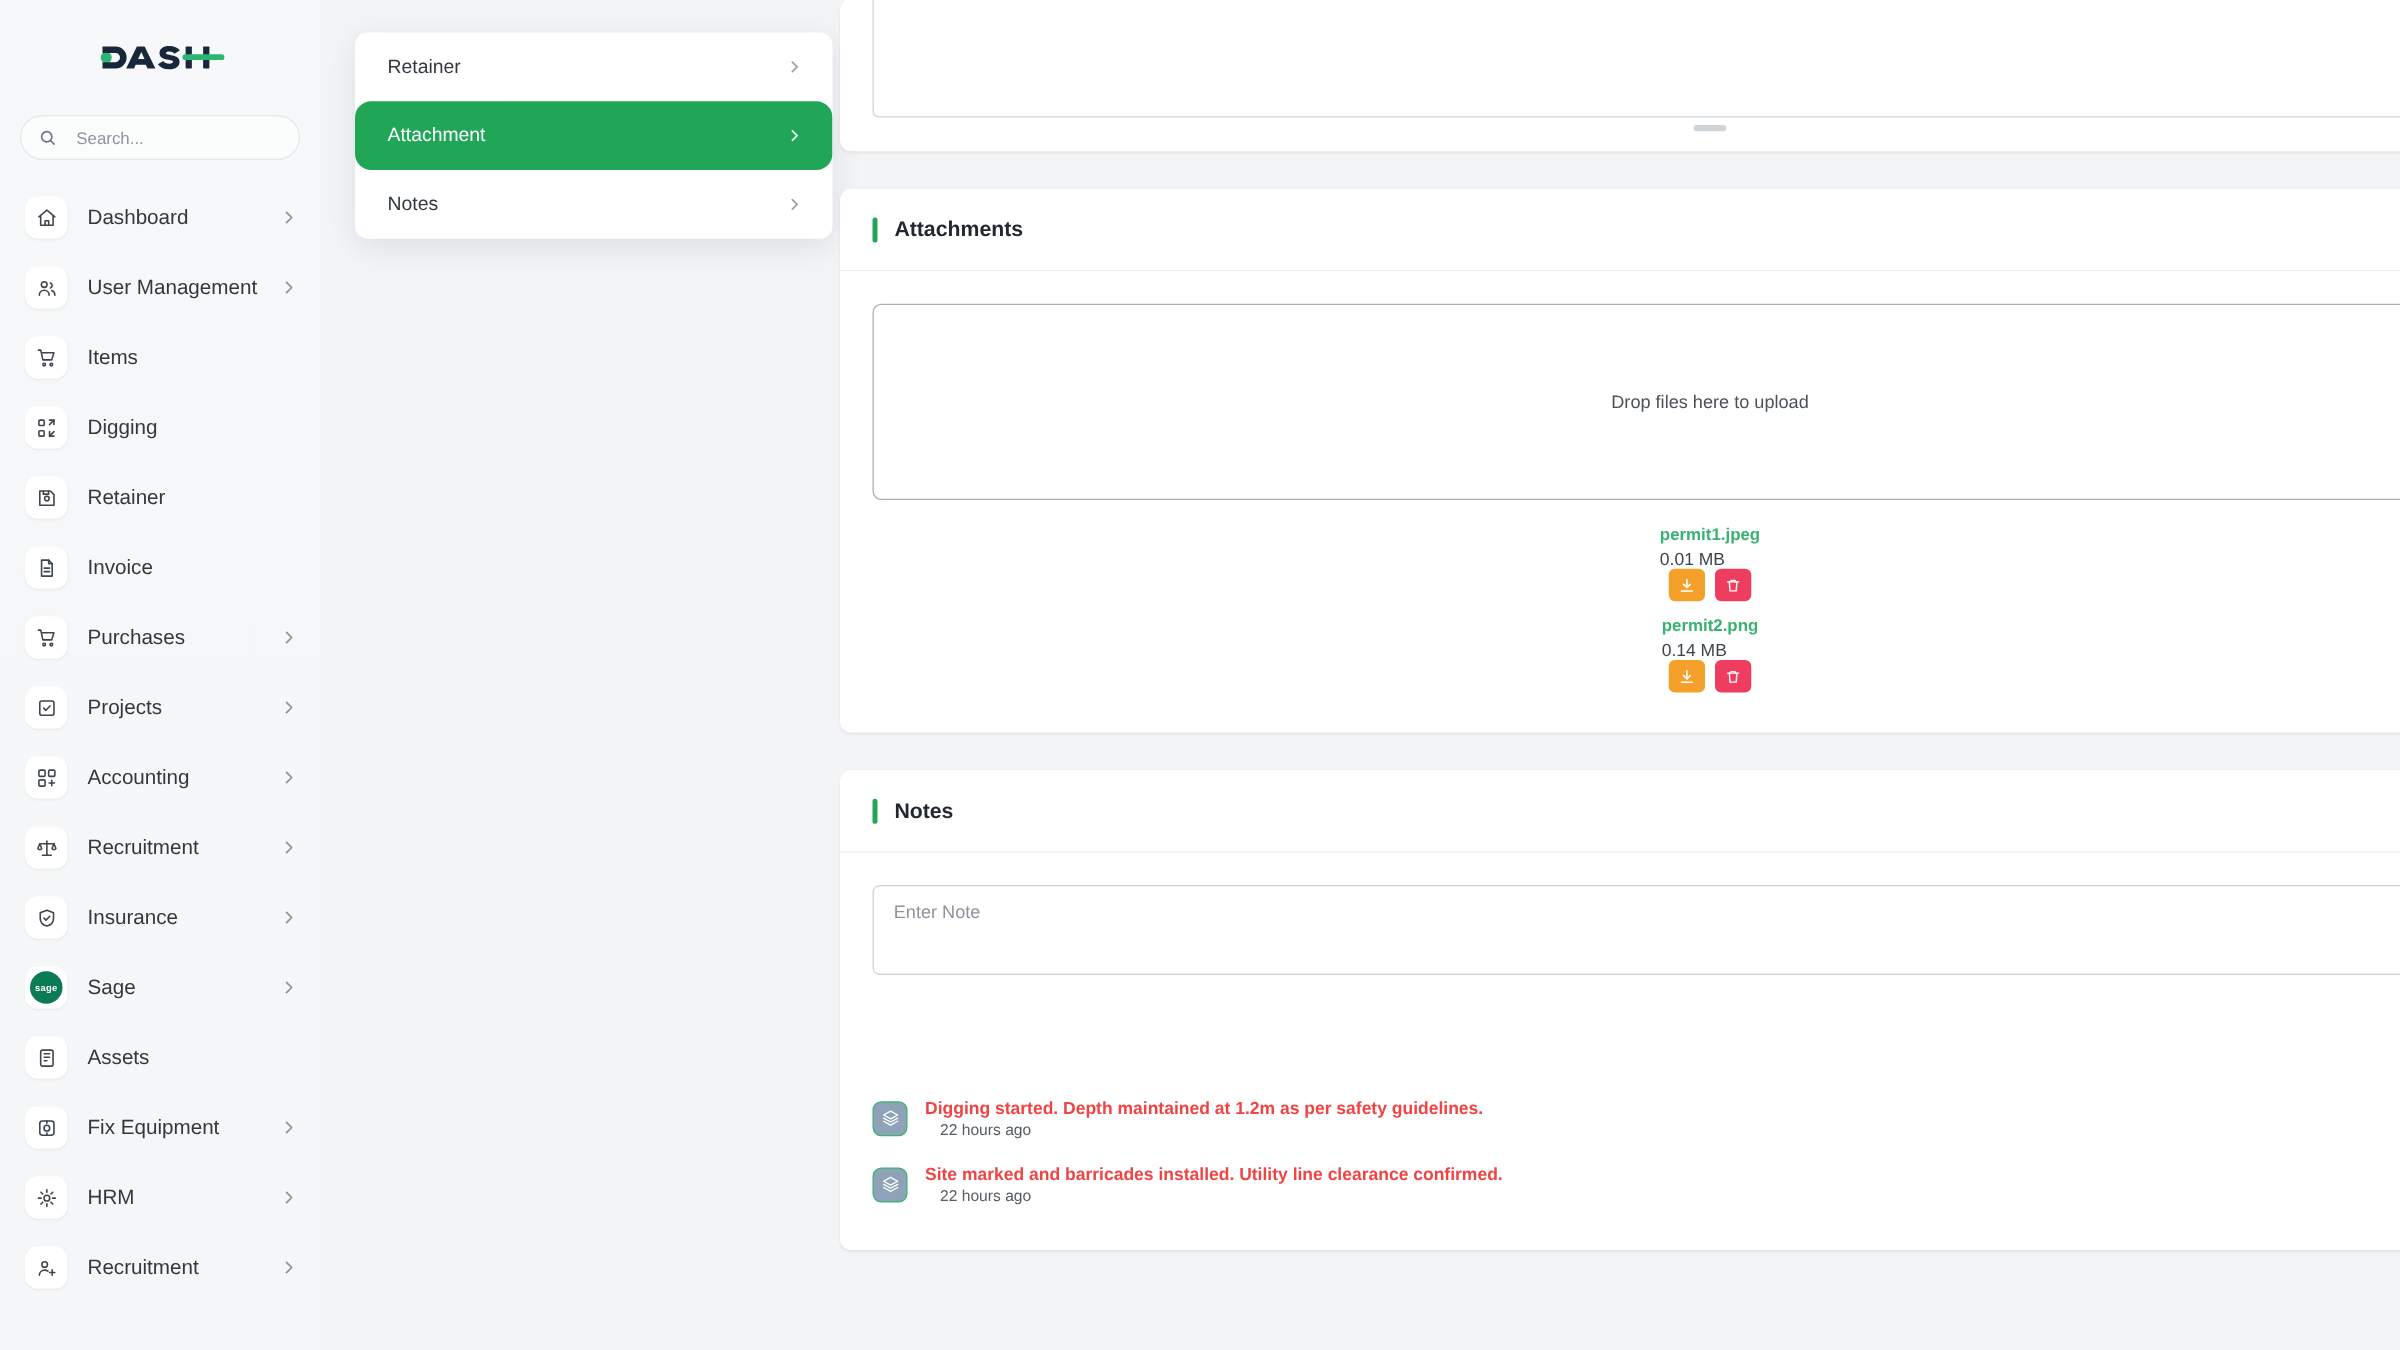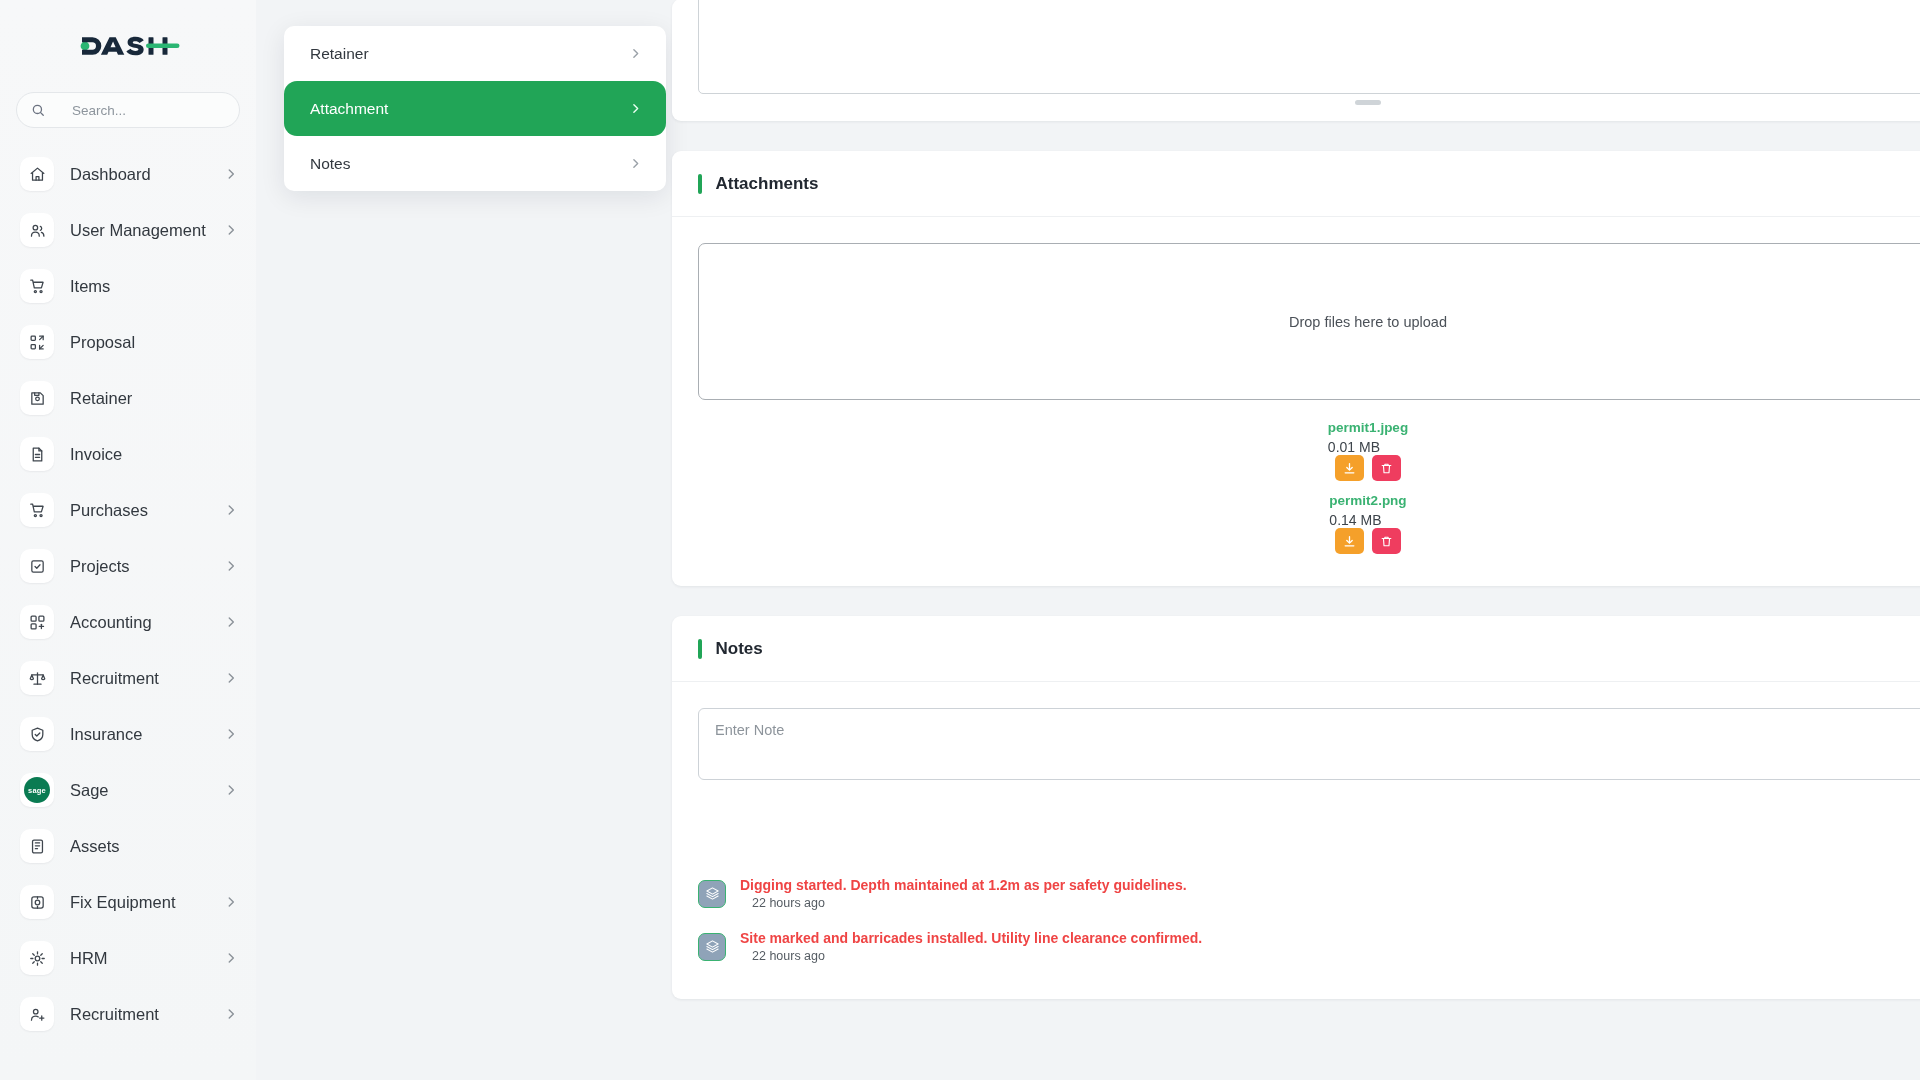--- a/index.html
+++ b/index.html
@@ -17,21 +17,21 @@
     background: linear-gradient(180deg,#f7f8f9 0%, #f4f6f7 100%);
     position: relative; overflow: hidden;
   }
   .logo-wrap { height: 92px; display: flex; align-items: center; justify-content: center; }
   .logo { display: flex; align-items: center; gap: 0px; position: relative; }
   .logo svg { display: block; }
 
   .search-box {
     margin: 0 16px 18px 16px; height: 36px;
     background: #fbfcfc; border: 1px solid #e4e7ea; border-radius: 18px;
-    display: flex; align-items: center; gap: 27px; padding: 0 14px;
+    display: flex; align-items: center; gap: 16px; padding: 0 14px;
   }
   .search-box .si { width: 14px; height: 14px; flex: 0 0 14px; color: #6b7280; }
   .search-box input {
     border: none; outline: none; background: transparent;
     font-family: "Liberation Sans", sans-serif; font-size: 13.5px; color: #3a4149; width: 100%;
   }
   .search-box input::placeholder { color: #8d959d; }
 
   .nav { padding: 0 0 20px 0; }
   .nav-item {
@@ -237,21 +237,21 @@
         <span class="nav-icon">
           <svg viewBox="0 0 24 24" fill="none" stroke="currentColor" stroke-width="1.8" stroke-linecap="round" stroke-linejoin="round">
               <rect x="3" y="3" width="6" height="6" rx="1.2"></rect>
               <rect x="3" y="15" width="6" height="6" rx="1.2"></rect>
               <path d="M15 3h5v5"></path>
               <path d="M20 3l-5 5"></path>
               <path d="M20 21h-5v-5"></path>
               <path d="M15 21l5-5"></path>
             </svg>
         </span>
-        <span class="nav-label">Proposal</span>
+        <span class="nav-label">Digging</span>
       </div>
 
       <div class="nav-item">
         <span class="nav-icon">
           <svg viewBox="0 0 24 24" fill="none" stroke="currentColor" stroke-width="1.8" stroke-linecap="round" stroke-linejoin="round">
               <path d="M4 4h12l4 4v12H4z" rx="2"></path>
               <circle cx="12" cy="12.5" r="2.6"></circle>
               <path d="M8 4v3.5h6V4"></path>
             </svg>
         </span>

